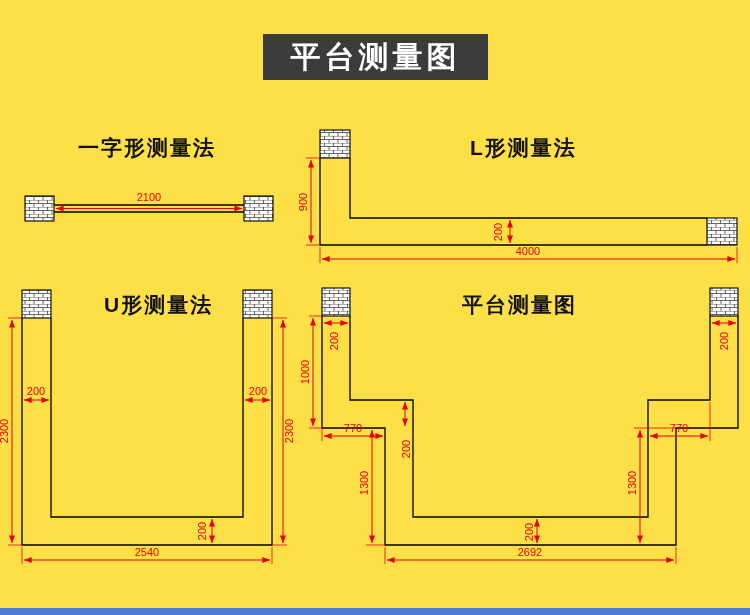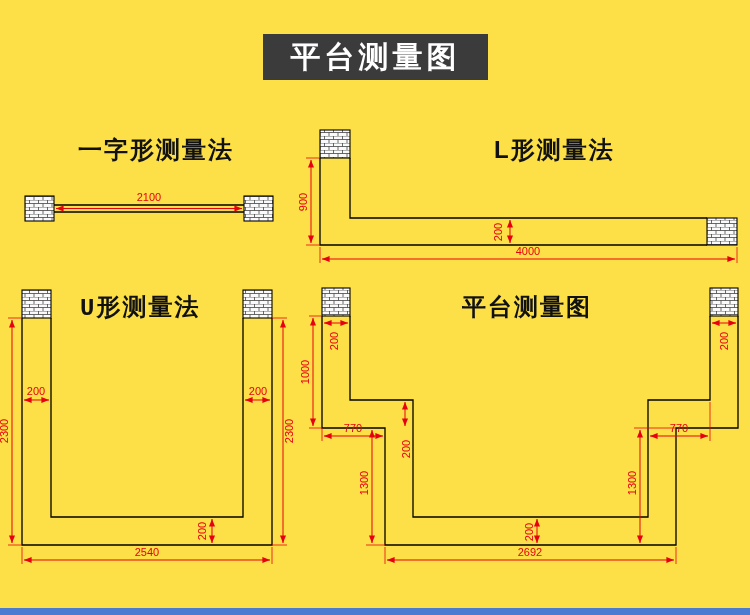--- a/index.html
+++ b/index.html
@@ -7,24 +7,24 @@
   body { width:750px; height:615px; font-family:"Liberation Sans", sans-serif; }
   .canvas { position:relative; width:750px; height:615px; background:#fde047; overflow:hidden; }
 
   .title-box {
     position:absolute; left:263px; top:34px; width:225px; height:46px;
     background:#3b3b3b; color:#ffffff;
     display:flex; align-items:center; justify-content:center;
     font-size:30px; font-weight:bold; letter-spacing:4px;
   }
 
-  .sec-label { position:absolute; font-size:24px; font-weight:bold; color:#111111; letter-spacing:2px; white-space:nowrap; }
+  .sec-label { position:absolute; font-size:21px; font-weight:bold; color:#111111; letter-spacing:2px; white-space:nowrap; }
   #lbl-straight { left:78px;  top:134px; }
-  #lbl-l        { left:470px; top:134px;margin-left:24px; }
-  #lbl-u        { left:80px;  top:291px;font-family:Liberation Mono, monospace; }
+  #lbl-l        { left:470px; top:134px; }
+  #lbl-u        { left:104px;  top:291px; }
   #lbl-bend     { left:462px; top:291px; }
 
   svg.diagram { position:absolute; overflow:visible; }
   #svg-straight { left:18px;  top:186px; }
   #svg-l        { left:295px; top:122px; }
   #svg-u        { left:0px;   top:283px; }
   #svg-bend     { left:300px; top:283px; }
 
   .outline { stroke:#000000; stroke-width:1.3; fill:none; stroke-linejoin:miter; }
   .cap     { stroke:#000000; stroke-width:1.1; }

